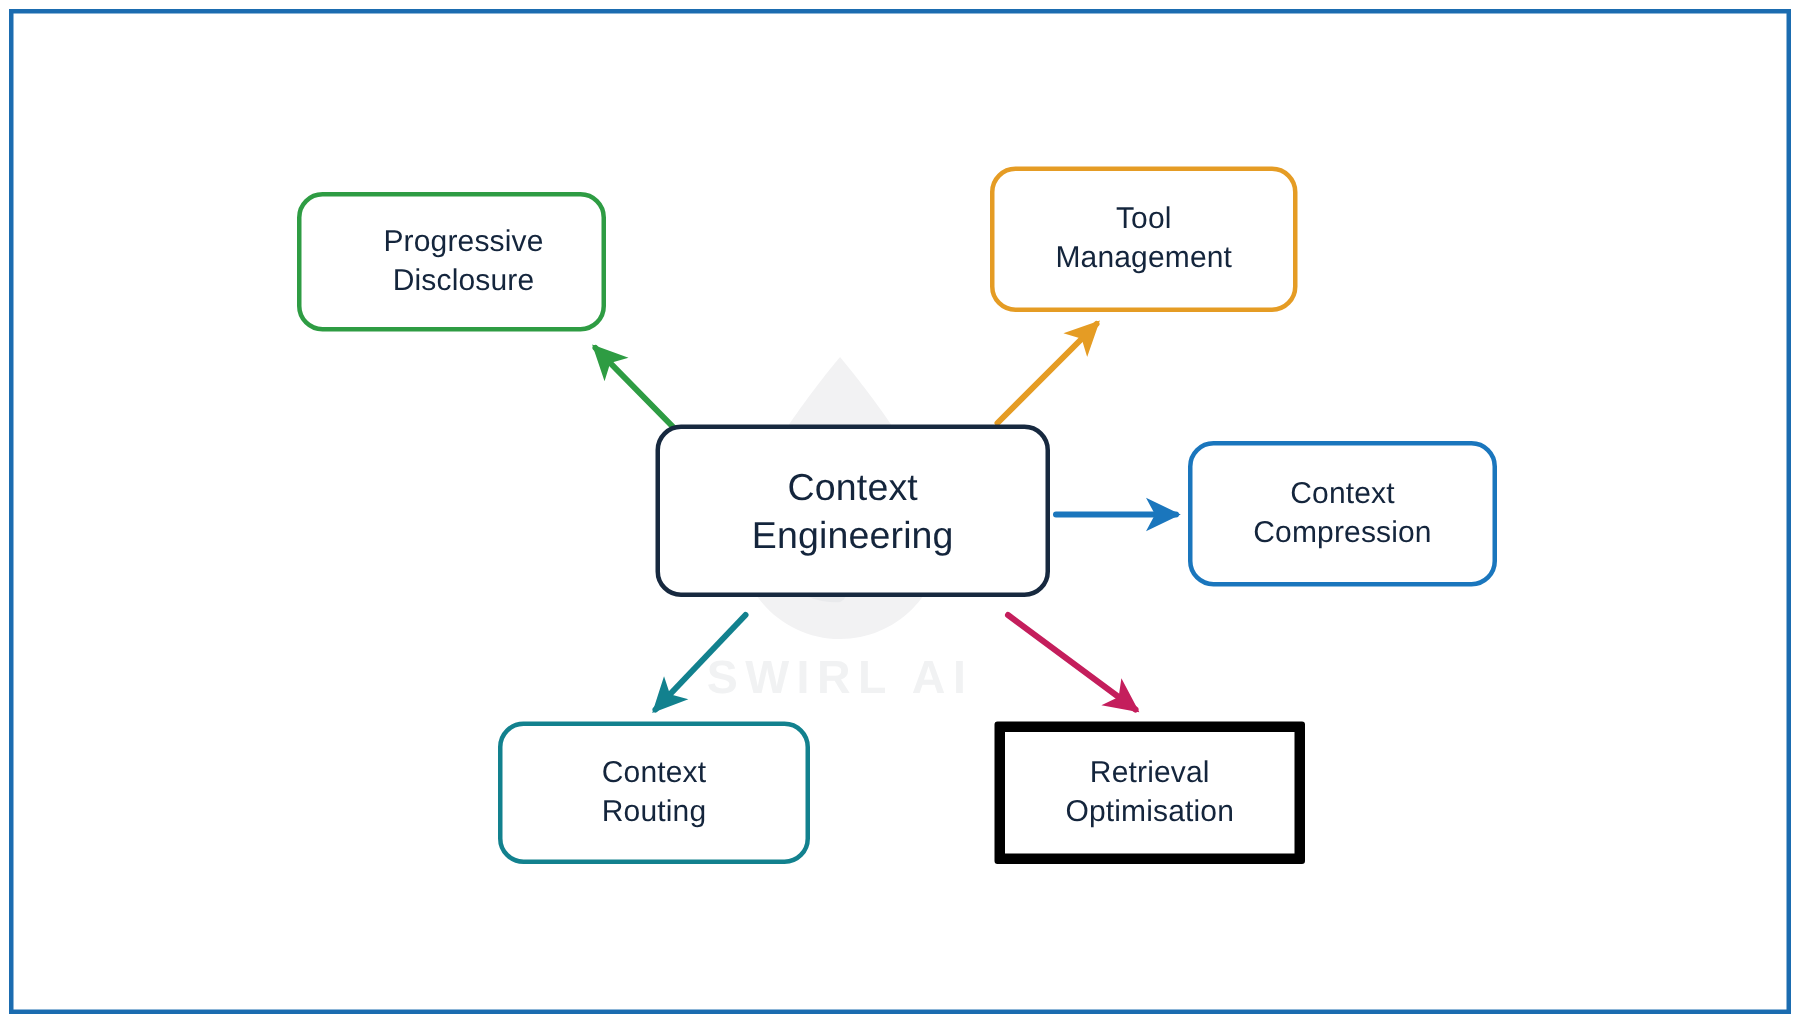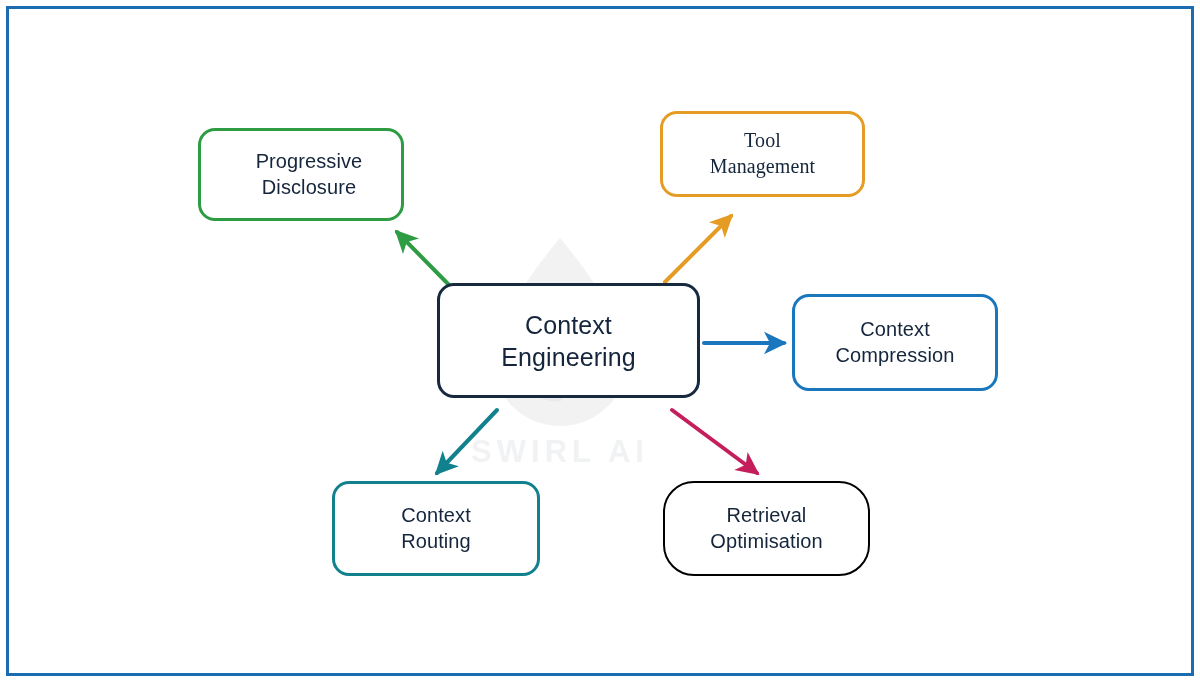--- a/index.html
+++ b/index.html
@@ -77,26 +77,25 @@
     border: 3px solid #2e9c43;
     border-radius: 17px;
     font-size: 20px;
     z-index: 4;
     padding-left: 16px;
   }
   #node-tool-management {
     left: 660px;
     top: 111px;
     width: 205px;
-    height: 86px;
+    height: 97px;
     border: 3px solid #e59c24;
     border-radius: 17px;
     font-size: 20px;
     z-index: 4;
-    font-family: Liberation Serif, serif;
   }
   #node-context-compression {
     left: 792px;
     top: 294px;
     width: 206px;
     height: 97px;
     border: 3px solid #1a76bd;
     border-radius: 17px;
     font-size: 20px;
     z-index: 4;
@@ -109,22 +108,22 @@
     border: 3px solid #12818e;
     border-radius: 17px;
     font-size: 20px;
     z-index: 4;
   }
   #node-retrieval-optimisation {
     left: 663px;
     top: 481px;
     width: 207px;
     height: 95px;
-    border: 2px solid #000000;
-    border-radius: 31px;
+    border: 7px solid #000000;
+    border-radius: 2px;
     font-size: 20px;
     z-index: 4;
   }
 </style>
 </head>
 <body>
 
 <div id="canvas">
 
   <svg id="watermark" viewBox="0 0 260 255" xmlns="http://www.w3.org/2000/svg" aria-hidden="true">

